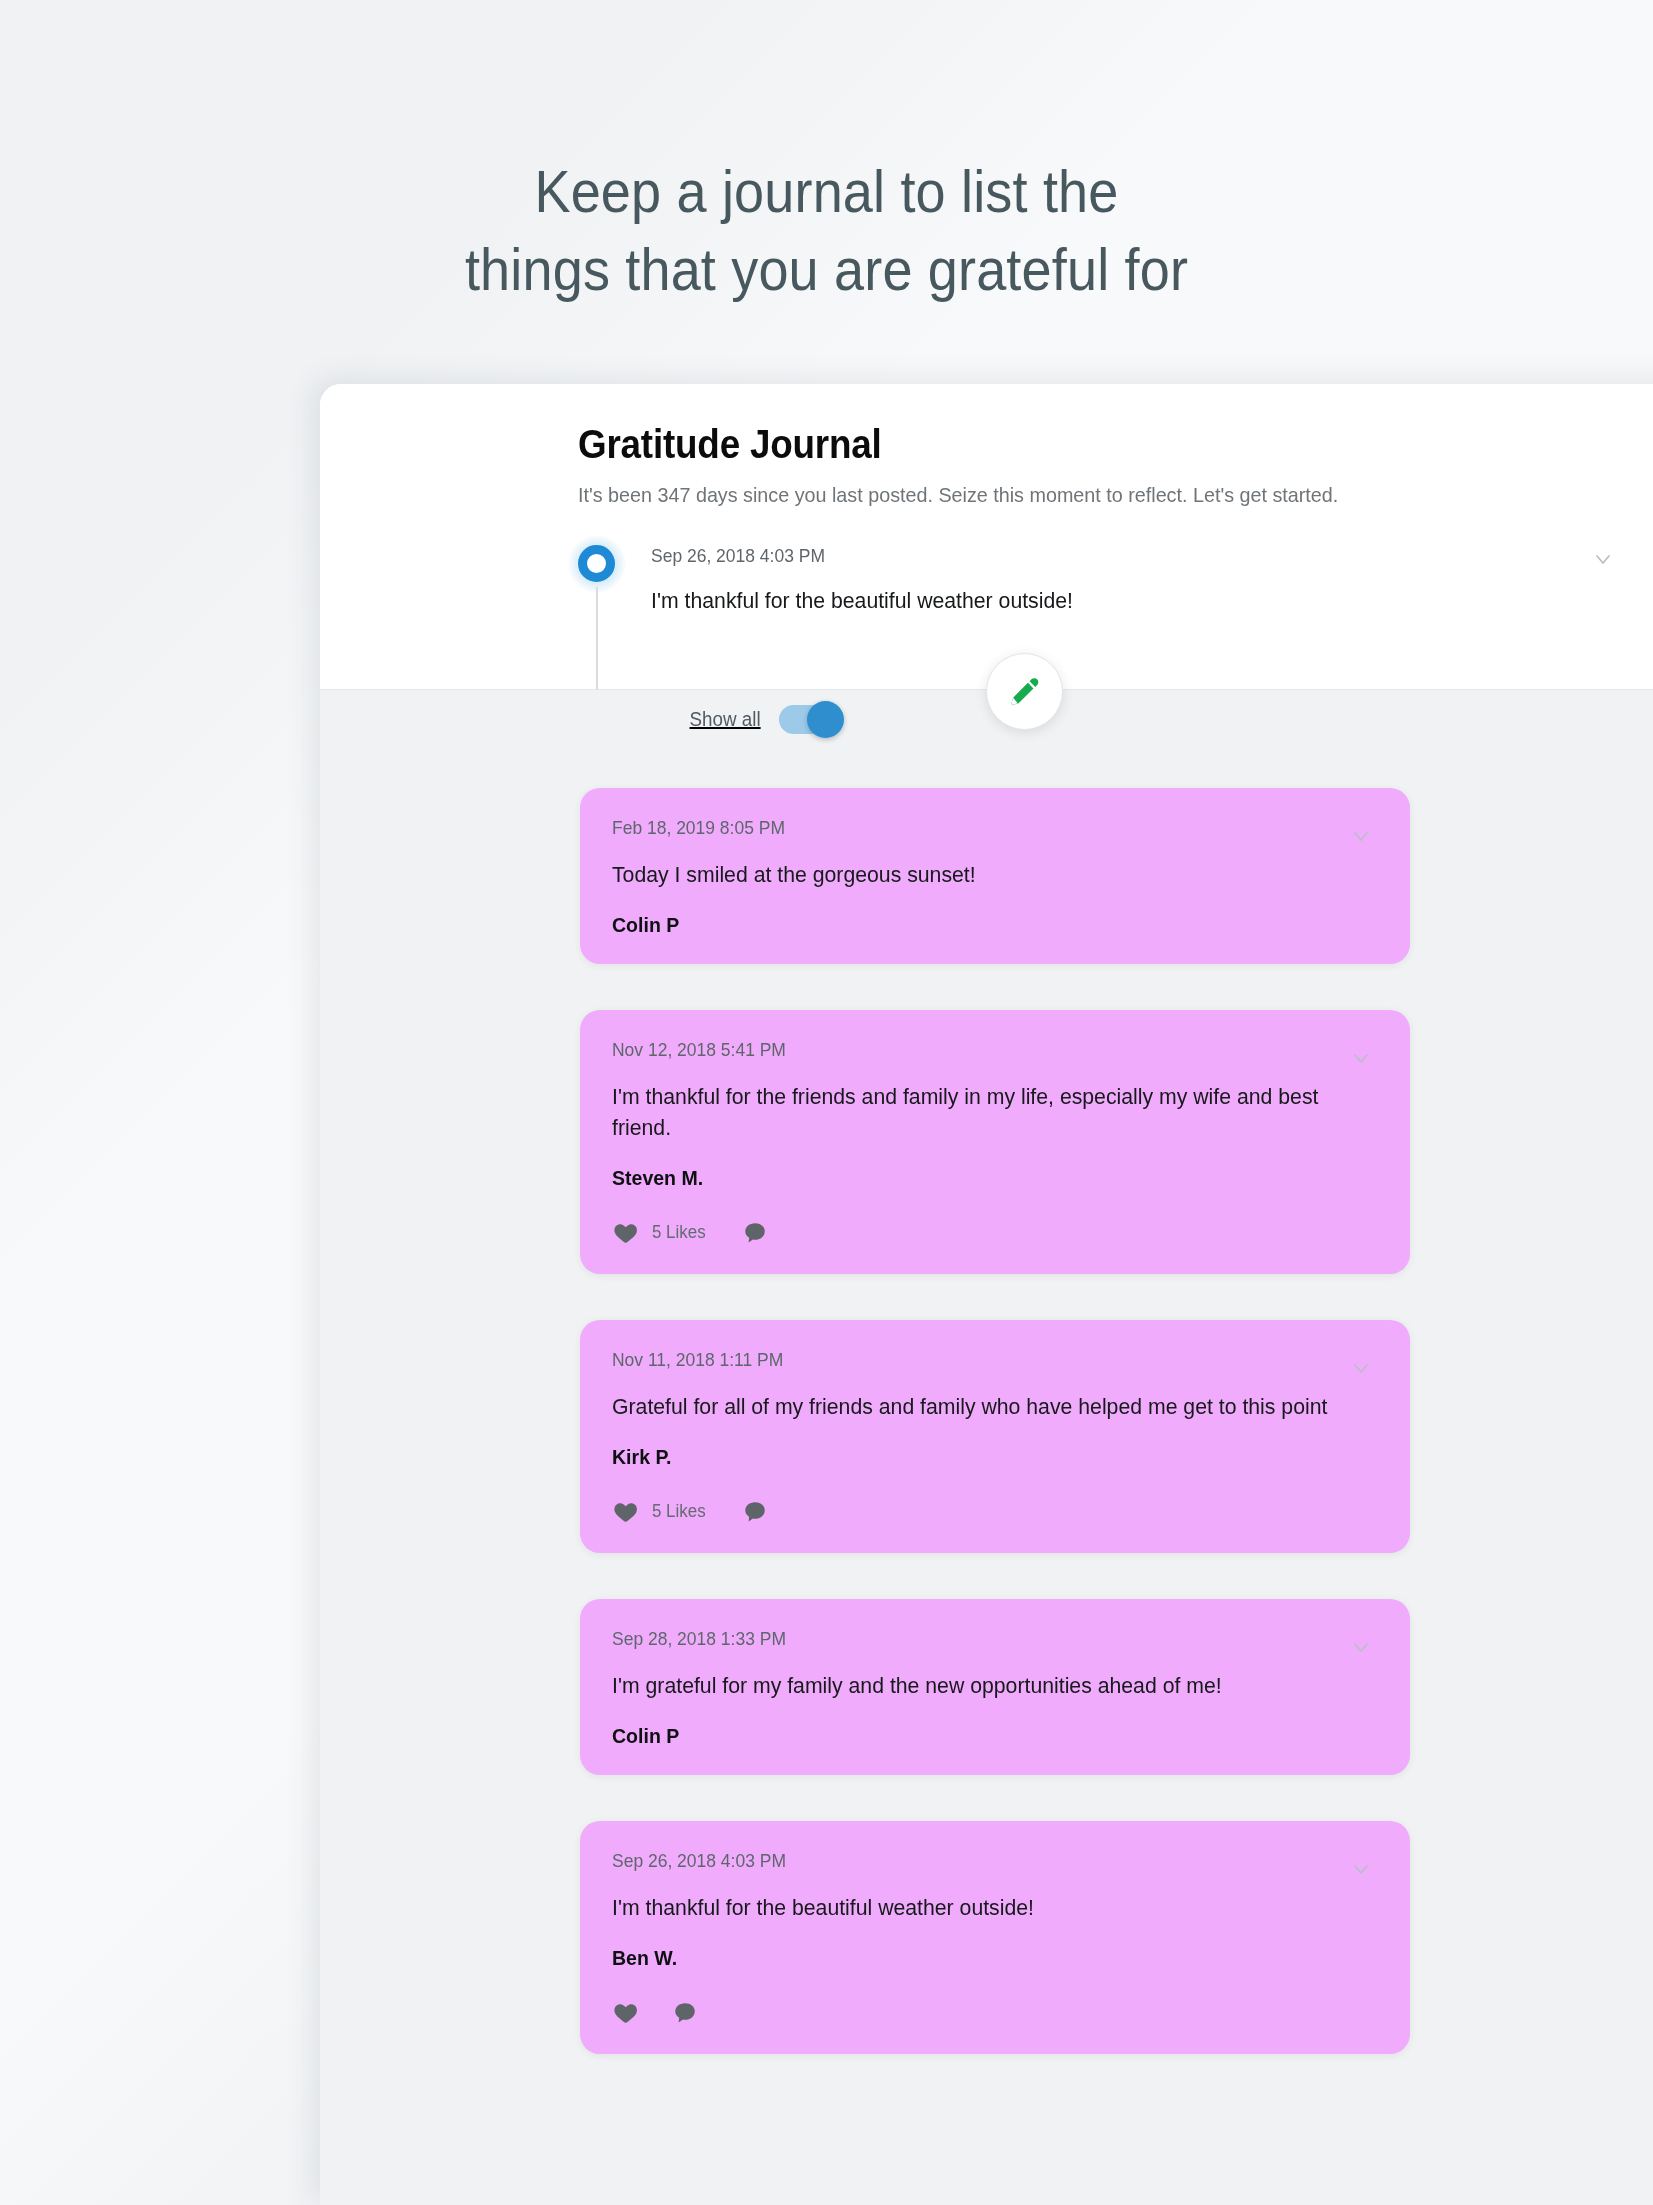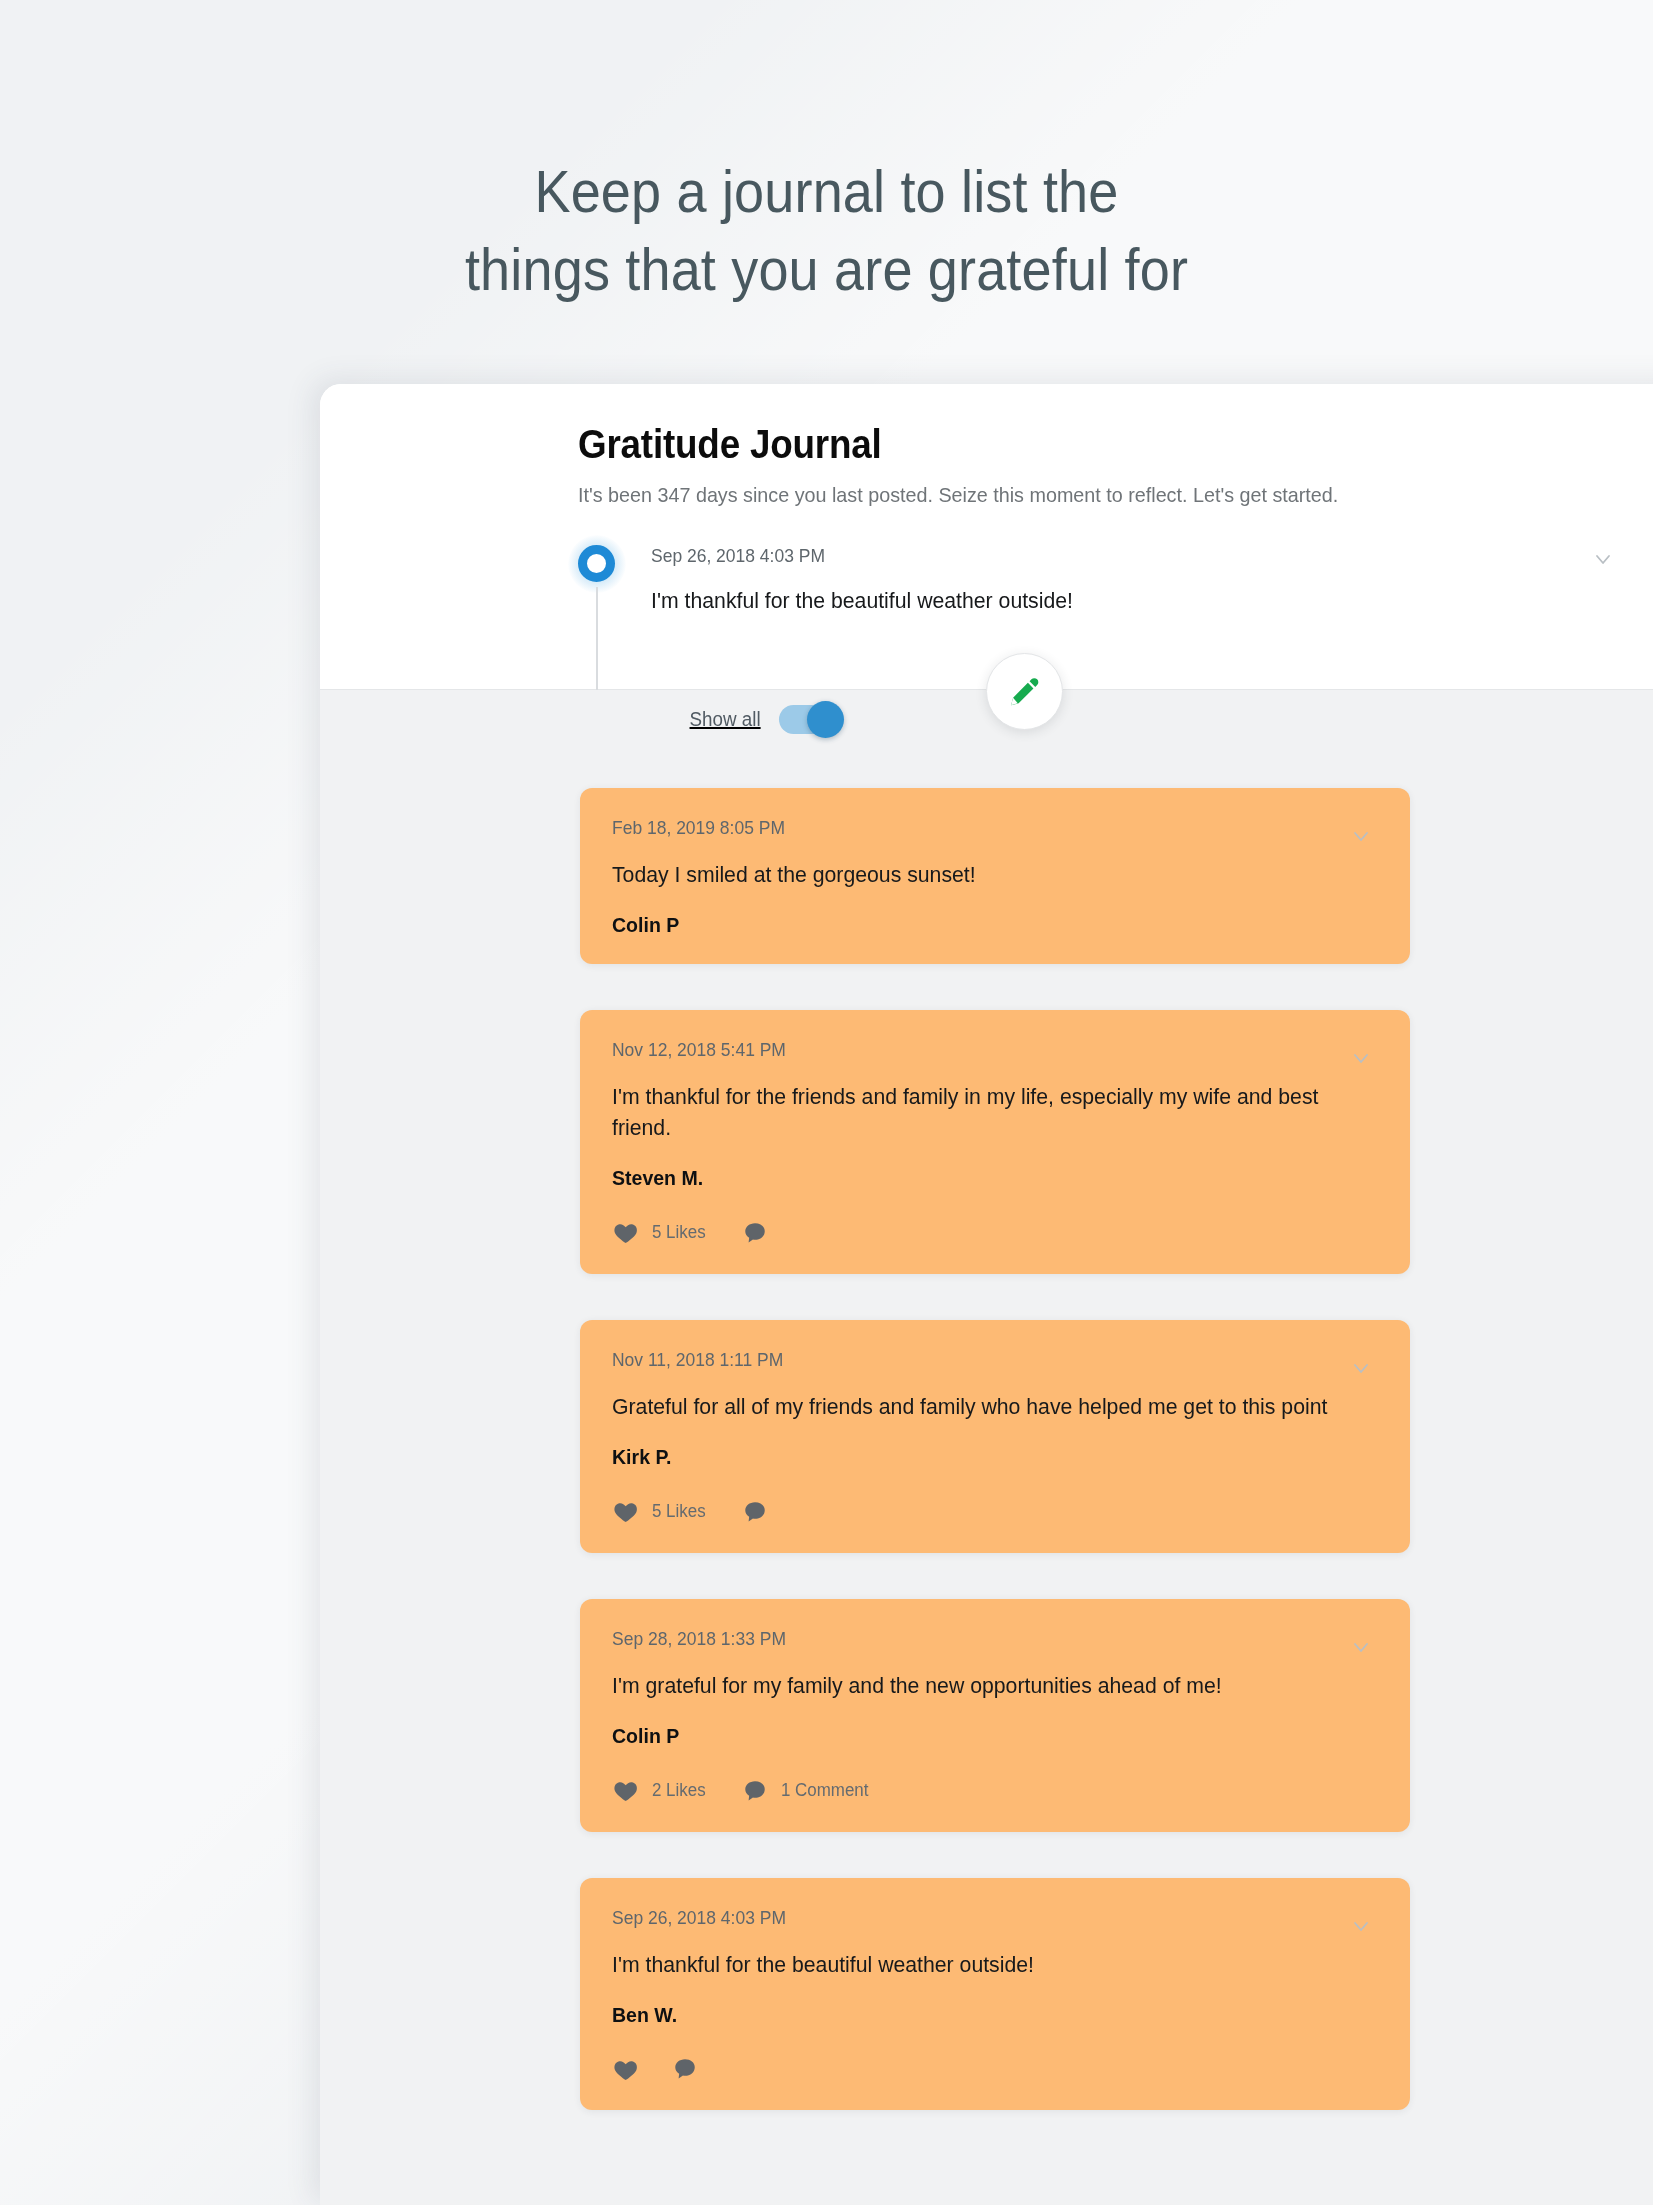--- a/index.html
+++ b/index.html
@@ -214,22 +214,22 @@
 
   
   .cards {
     position: absolute;
     left: 260px;
     top: 98px;
     width: 830px;
   }
 
   .card {
-    background: #fdba74;
-    border-radius: 12px;
+    background: #f0abfc;
+    border-radius: 20px;
     box-shadow: 0 1.6px 7.3px rgba(45,55,70,0.075);
     padding: 29px 32px 27.4px 32px;
     margin-bottom: 46px;
     position: relative;
   }
 
   .card-date {
     font-size: 18.6px;
     color: #5e666c;
     transform: scaleX(0.94);
@@ -354,34 +354,21 @@
             <span class="meta-count">5 Likes</span>
           </div>
           <div class="meta-group">
             <svg class="bubble-icon" width="26" height="26" viewBox="0 0 24 24">
               <path d="M12 3C7 3 3 6.3 3 10.4c0 2.4 1.4 4.6 3.6 5.9l-.5 4.4 4-2.6c.6.1 1.2.2 1.9.2 5 0 9-3.3 9-7.9S17 3 12 3z" fill="#5f6469"></path>
             </svg>
           </div>
         </div></div>
       <div class="card"><span class="card-date">Sep 28, 2018 1:33 PM</span><div class="card-chevron"><svg width="24" height="24" viewBox="0 0 24 24" fill="none" stroke="currentColor" stroke-width="1.8" stroke-linecap="round" stroke-linejoin="round">
             <polyline points="6 9 12 16 18 9"></polyline>
-          </svg></div><div class="card-text">I'm grateful for my family and the new opportunities ahead of me!</div><div class="card-author">Colin P</div><div class="card-meta">
-          <div class="meta-group">
-            <svg class="heart-icon" width="27.4" height="27.4" viewBox="0 0 24 24">
-              <path d="M12 21s-7.4-4.6-9.3-8.6C1.2 9 2.9 5.2 6.4 4.6c2.3-.4 4.3 1 5.6 2.7 1.3-1.7 3.3-3.1 5.6-2.7 3.5.6 5.2 4.4 3.7 7.8C19.4 16.4 12 21 12 21z" fill="#5f6469"></path>
-            </svg>
-            <span class="meta-count">2 Likes</span>
-          </div>
-          <div class="meta-group">
-            <svg class="bubble-icon" width="26" height="26" viewBox="0 0 24 24">
-              <path d="M12 3C7 3 3 6.3 3 10.4c0 2.4 1.4 4.6 3.6 5.9l-.5 4.4 4-2.6c.6.1 1.2.2 1.9.2 5 0 9-3.3 9-7.9S17 3 12 3z" fill="#5f6469"></path>
-            </svg>
-            <span class="meta-count">1 Comment</span>
-          </div>
-        </div></div>
+          </svg></div><div class="card-text">I'm grateful for my family and the new opportunities ahead of me!</div><div class="card-author">Colin P</div></div>
       <div class="card"><span class="card-date">Sep 26, 2018 4:03 PM</span><div class="card-chevron"><svg width="24" height="24" viewBox="0 0 24 24" fill="none" stroke="currentColor" stroke-width="1.8" stroke-linecap="round" stroke-linejoin="round">
             <polyline points="6 9 12 16 18 9"></polyline>
           </svg></div><div class="card-text">I'm thankful for the beautiful weather outside!</div><div class="card-author">Ben W.</div><div class="card-meta">
           <div class="meta-group">
             <svg class="heart-icon" width="27.4" height="27.4" viewBox="0 0 24 24">
               <path d="M12 21s-7.4-4.6-9.3-8.6C1.2 9 2.9 5.2 6.4 4.6c2.3-.4 4.3 1 5.6 2.7 1.3-1.7 3.3-3.1 5.6-2.7 3.5.6 5.2 4.4 3.7 7.8C19.4 16.4 12 21 12 21z" fill="#5f6469"></path>
             </svg>
           </div>
           <div class="meta-group">
             <svg class="bubble-icon" width="26" height="26" viewBox="0 0 24 24">

